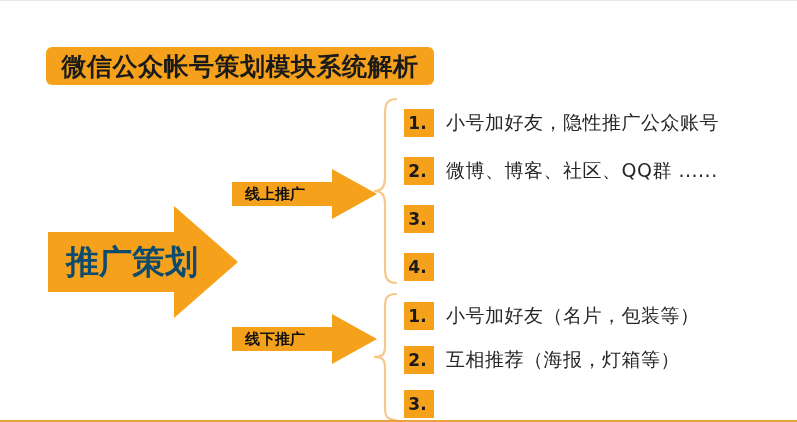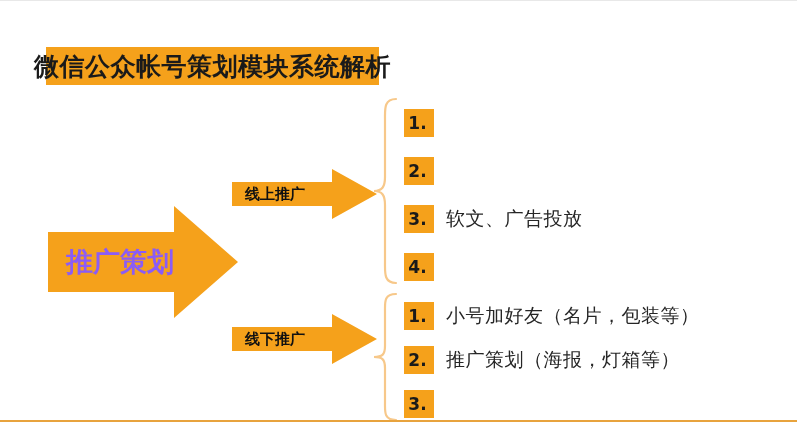--- a/index.html
+++ b/index.html
@@ -23,27 +23,28 @@
     border-top: 1px solid #e8e8e8;
     border-bottom: 2px solid #e8a33d;
     overflow: hidden;
   }
 
   
   .title-bar {
     position: absolute;
     left: 46px;
     top: 46px;
-    width: 333px;
+    width: 388px;
     height: 38px;
     background: #f5a11b;
     display: flex;
     align-items: center;
     justify-content: center;
     box-sizing: border-box;
+    border-radius: 6px;
   }
   .title-text {
     font-size: 25px;
     line-height: 1;
     color: #1a1a1a;
     font-weight: 700;
     letter-spacing: 0.5px;
     white-space: nowrap;
   }
 
@@ -67,23 +68,23 @@
   .arrow-main {
     left: 48px;
     top: 205px;
     width: 190px;
     height: 112px;
   }
   .arrow-main .arrow-label {
     left: 18px;
     top: 0;
     height: 112px;
-    font-size: 27px;
-    font-weight: 700;
-    color: #8b5cf6;
+    font-size: 33px;
+    font-weight: 700;
+    color: #0c4a6e;
   }
 
   .arrow-small {
     width: 145px;
     height: 50px;
   }
   .arrow-small .arrow-label {
     left: 13px;
     top: 0;
     height: 50px;
@@ -173,40 +174,41 @@
     <path d="M24,2 C12,2 13,12 13,22 L13,80 C13,90 10,94 2,94 C10,94 13,98 13,108 L13,166 C13,176 12,186 24,186" fill="none" stroke="#f7c88a" stroke-width="2.2" stroke-linecap="round"></path>
   </svg>
 
   <svg class="brace brace-offline" viewBox="0 0 26 130">
     <path d="M24,2 C12,2 13,10 13,19 L13,54 C13,63 10,65 2,65 C10,65 13,67 13,76 L13,111 C13,120 12,128 24,128" fill="none" stroke="#f7c88a" stroke-width="2.2" stroke-linecap="round"></path>
   </svg>
 
   <div class="group group-online">
     <div class="item">
       <span class="item-num">1.</span>
+      <span class="item-text">小号加好友，隐性推广公众账号</span>
     </div>
     <div class="item">
       <span class="item-num">2.</span>
+      <span class="item-text">微博、博客、社区、QQ群 ......</span>
     </div>
     <div class="item">
       <span class="item-num">3.</span>
-      <span class="item-text">软文、广告投放</span>
     </div>
     <div class="item">
       <span class="item-num">4.</span>
     </div>
   </div>
 
   <div class="group group-offline">
     <div class="item">
       <span class="item-num">1.</span>
       <span class="item-text">小号加好友（名片，包装等）</span>
     </div>
     <div class="item">
       <span class="item-num">2.</span>
-      <span class="item-text">推广策划（海报，灯箱等）</span>
+      <span class="item-text">互相推荐（海报，灯箱等）</span>
     </div>
     <div class="item">
       <span class="item-num">3.</span>
     </div>
   </div>
 
 </div>
 
 </body></html>

